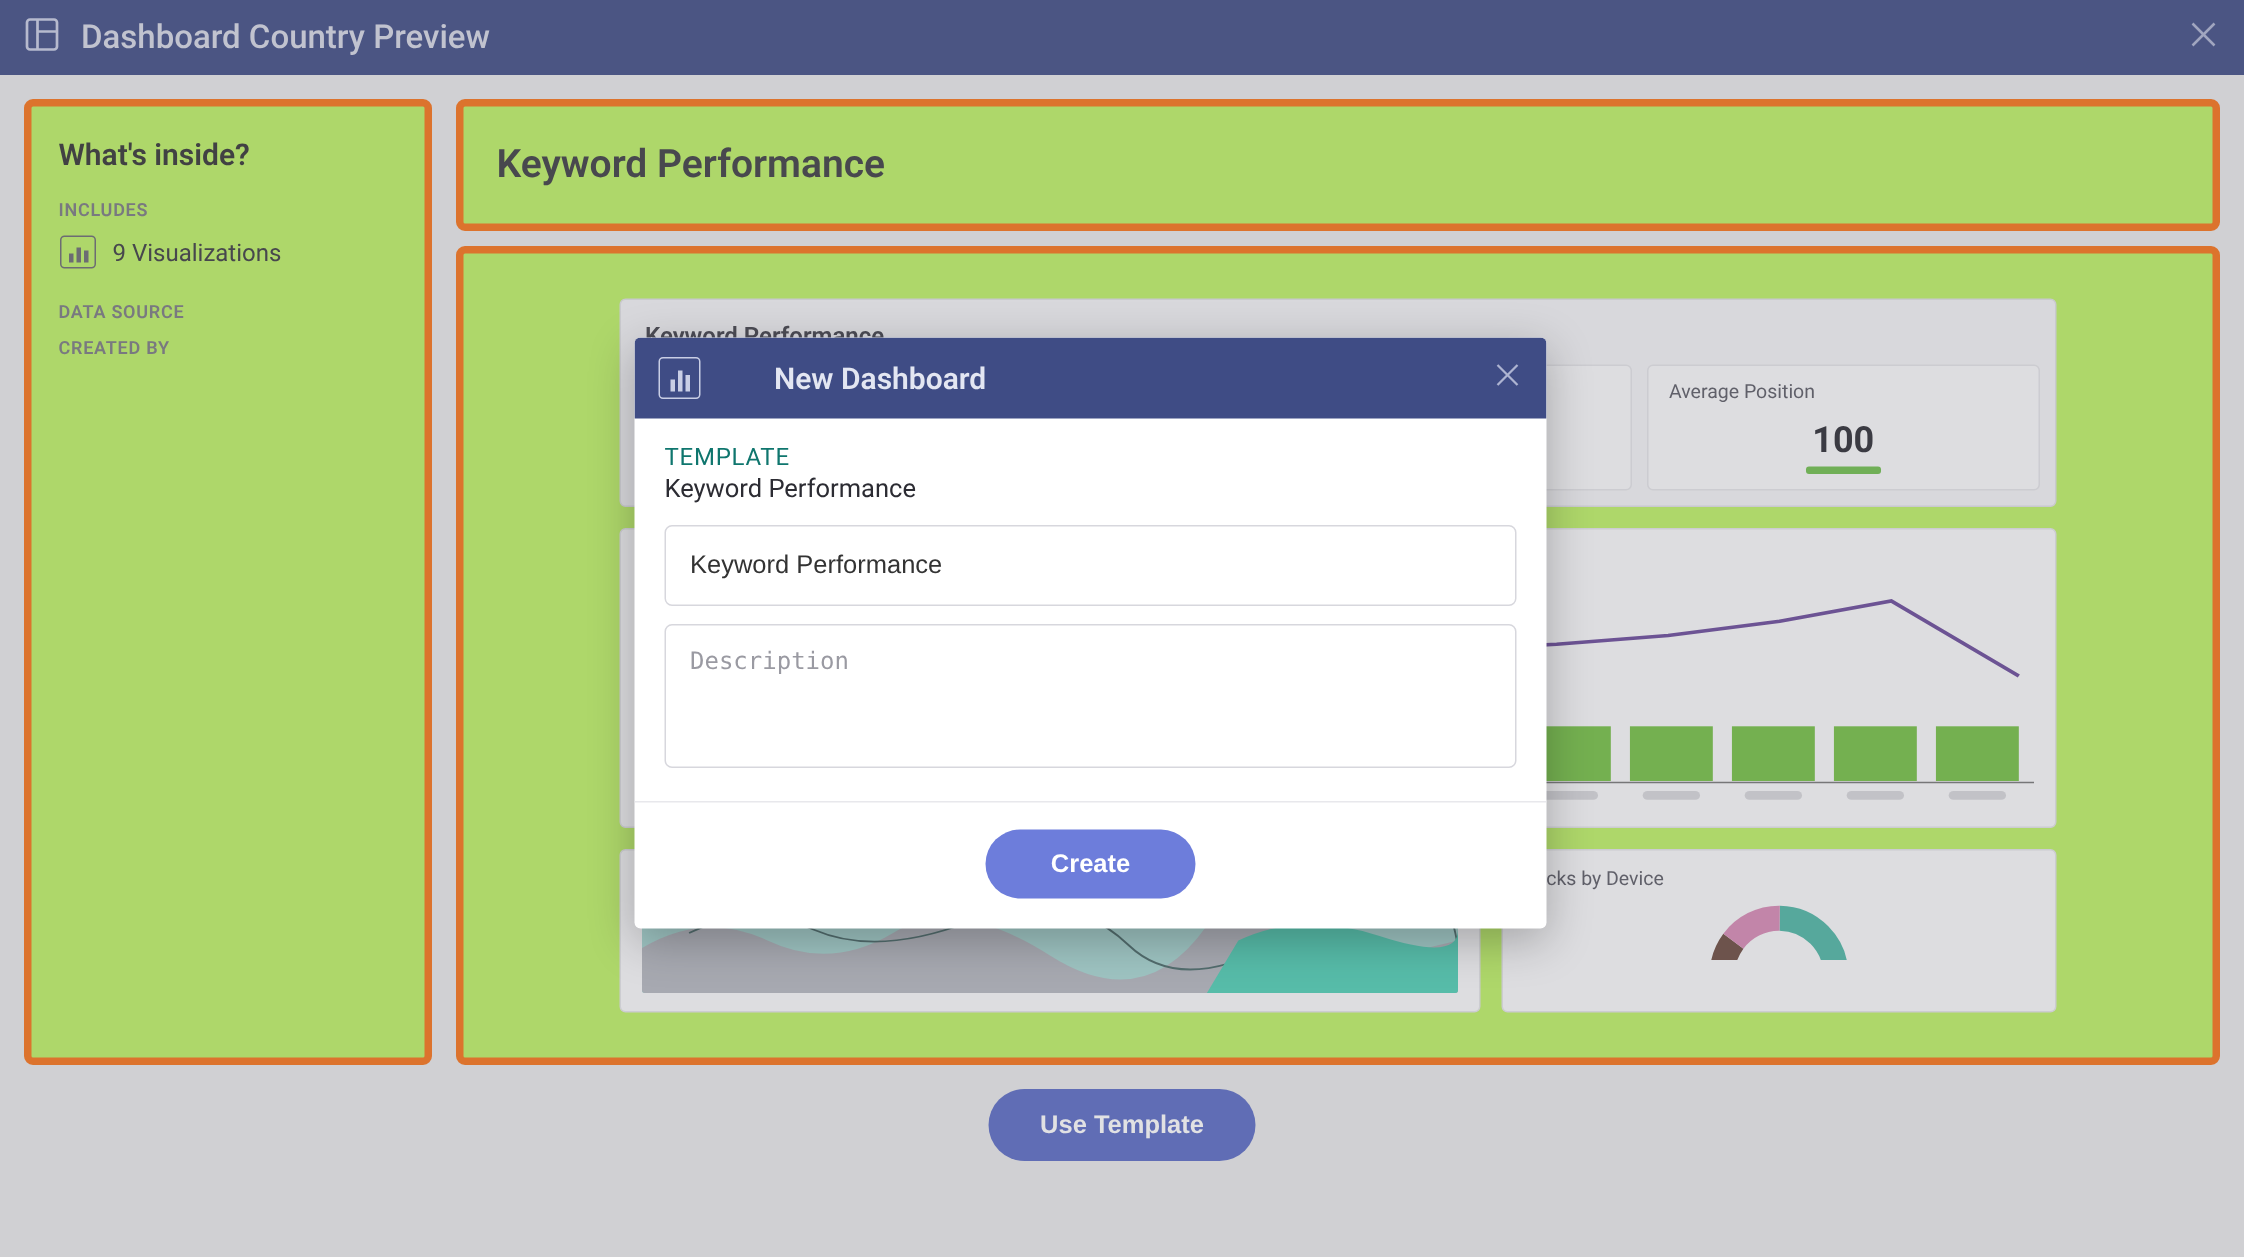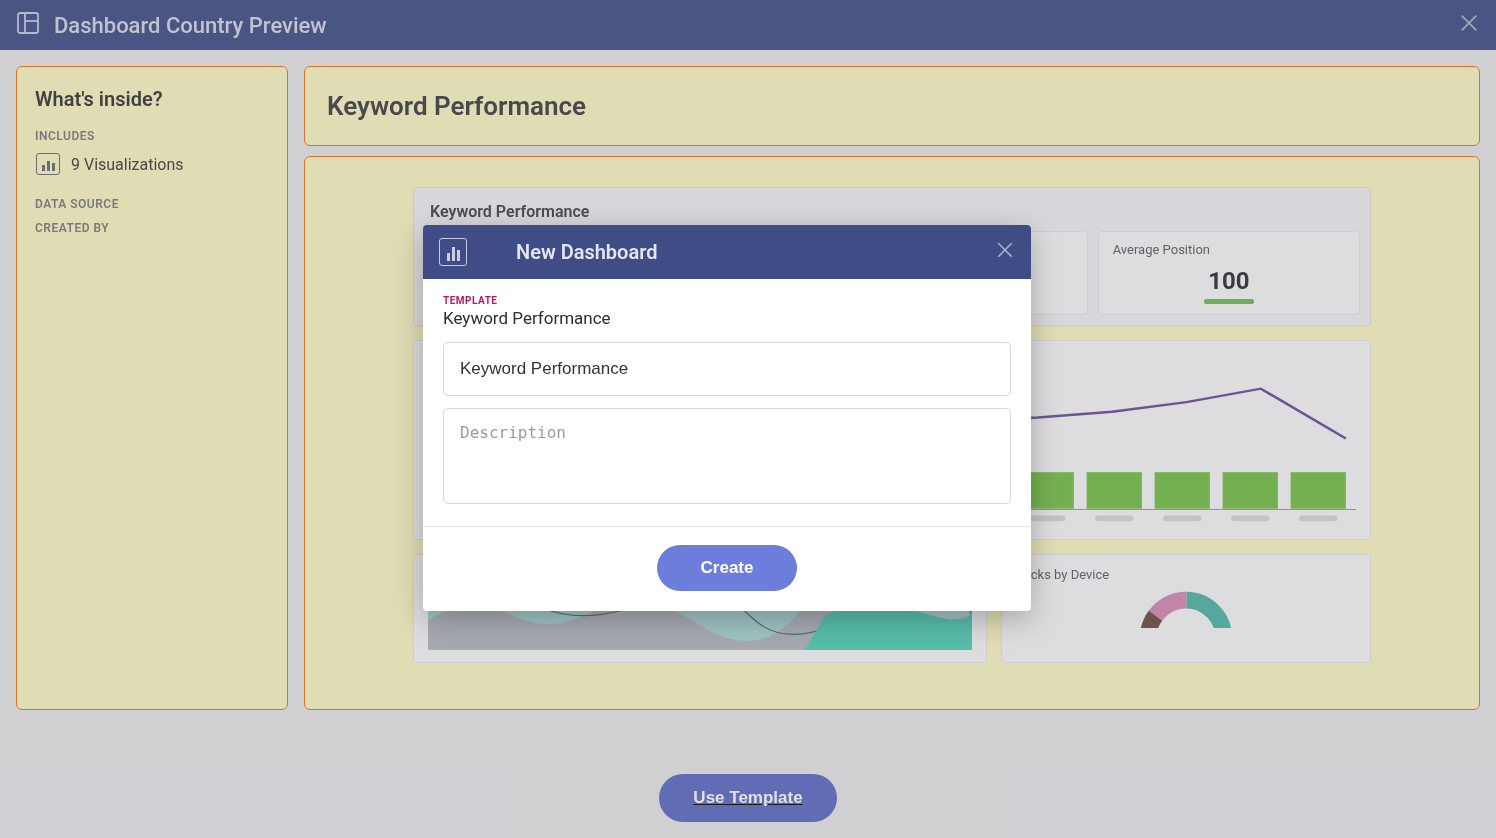--- a/index.html
+++ b/index.html
@@ -20,21 +20,21 @@
   .sidebar .row { display: flex; align-items: center; gap: 10px; font-size: 16px; color: #3a3a3f; margin-bottom: 22px; }
   .sidebar .icon-box { width:26px; height:22px; display:flex; align-items:center; justify-content:center; }
   .sidebar .chart-icon { border:1.5px solid #6a6a70; border-radius:3px; width:24px; height:22px; display:flex; align-items:flex-end; justify-content:center; gap:2px; padding-bottom:3px;}
   .sidebar .chart-icon span{ width:3px; background:#6a6a70; }
   .sidebar .chart-icon span:nth-child(1){height:6px;} .sidebar .chart-icon span:nth-child(2){height:10px;} .sidebar .chart-icon span:nth-child(3){height:8px;}
   .gsc-icon { width:22px; height:22px; border-radius:3px; background:linear-gradient(#e8eef5,#cdd8e6); position:relative;}
   .gsc-icon::after{content:"";position:absolute;left:5px;right:5px;top:10px;height:6px;border-radius:2px;background:#7d94b5;}
   .slingshot-icon{width:22px;height:22px;border-radius:50%;background:conic-gradient(#e64a7b 0 33%, #4a8be6 33% 66%, #f0a13c 66% 100%);}
 
   .main-area { flex:1; display:flex; flex-direction:column; gap:10px; }
-  .card { background:#fef9c3; border:1px solid #f97316; border-radius:6px; }
+  .card { background:#bef264; border:5px solid #f97316; border-radius:6px; }
   .title-card { padding: 24px 22px; }
   .title-card h2 { font-size:26px; color:#3b3b40; font-weight:600;}
   .content-card{ flex:1; padding: 30px 16px; position:relative; overflow:hidden; }
 
   .inner-preview{ margin: 0 auto; width: 958px; }
   .panel { background:#f4f4f6; border:1px solid #e0e0e4; border-radius:4px; }
   .panel-title{ font-size:16px; font-weight:600; color:#40404a; padding:14px 16px 10px; }
 
   .stats-row{ display:flex; gap:10px; padding:0 10px 10px;}
   .stat{ flex:1; background:#fafafb; border:1px solid #e4e4e8; border-radius:4px; padding:10px 14px; }
@@ -52,35 +52,35 @@
   .lower-row{display:flex;gap:14px;margin-top:14px;}
   .map-panel{flex:1;background:#fafafb;border:1px solid #e4e4e8;border-radius:4px;padding:12px 14px;}
   .map-panel .lbl{font-size:13px;color:#5a5a64;}
   .map-img{margin-top:8px;height:60px;background:#a9dad5;border-radius:2px;overflow:hidden;}
   .map-img svg{width:100%;height:100%;}
   .donut-panel{width:370px;background:#fafafb;border:1px solid #e4e4e8;border-radius:4px;padding:12px 14px;}
   .donut-panel .lbl{font-size:13px;color:#5a5a64;}
   .donut{margin:6px auto 0;width:100px;height:40px;overflow:hidden;}
   .donut svg{width:100px;height:100px;}
 
-  .footer{ height:96px; display:flex; align-items:flex-end; justify-content:center;text-decoration:underline;}
+  .footer{ height:96px; display:flex; align-items:flex-start; justify-content:center;}
   .primary-btn{ background:#5a6bc4; color:#fff; border:none; border-radius:26px; font-size:17px; font-weight:600; padding:14px 34px; cursor:pointer;}
 
   
   .modal-backdrop{ position:absolute; inset:0; background:rgba(120,120,128,.22);}
   .modal{ position:absolute; left:423px; top:225px; width:608px; background:#fff; border-radius:4px; box-shadow:0 8px 30px rgba(0,0,0,.25); overflow:hidden;}
   .modal-header{ background:#3f4c85; height:54px; display:flex; align-items:center; padding:0 16px; color:#e3e6f2;gap:37px;}
   .modal-header .micon{width:28px;height:28px;border:1.5px solid #c9cee5;border-radius:3px;display:flex;align-items:flex-end;justify-content:center;gap:2px;padding:0 4px 4px;margin-right:12px;}
   .modal-header .micon span{width:3px;background:#c9cee5;}
   .modal-header .micon span:nth-child(1){height:8px}.modal-header .micon span:nth-child(2){height:14px}.modal-header .micon span:nth-child(3){height:11px}
   .modal-header .mtitle{font-size:20px;font-weight:600;flex:1;}
   .modal-header .mclose{cursor:pointer;opacity:.8;}
   .modal-header .mclose svg{width:20px;height:20px;}
   .modal-body{padding:16px 20px 4px;}
-  .modal-body .tlabel{font-size:10px;letter-spacing:.5px;color:#be185d;font-weight:700;}
+  .modal-body .tlabel{font-size:16px;letter-spacing:.5px;color:#0f766e;font-weight:400;}
   .modal-body .tname{font-size:17px;color:#2c2c33;margin-top:2px;margin-bottom:14px;}
   .modal-body input[type=text]{width:100%;border:1px solid #d7d7dd;border-radius:5px;padding:16px 16px;font-size:17px;color:#333;outline:none;margin-bottom:12px;}
   .modal-body textarea{width:100%;border:1px solid #d7d7dd;border-radius:5px;padding:14px 16px;font-size:16px;color:#333;outline:none;height:96px;resize:none;}
   .modal-body textarea::placeholder{color:#9a9aa2;}
   .modal-foot-sep{height:1px;background:#e8e8ec;margin-top:14px;}
   .modal-footer{padding:18px 17px 20px;display:flex;justify-content:center;}
   .modal-footer .primary-btn{background:#6d7ddb;padding:13px 44px;}
 </style>
 </head>
 <body>

